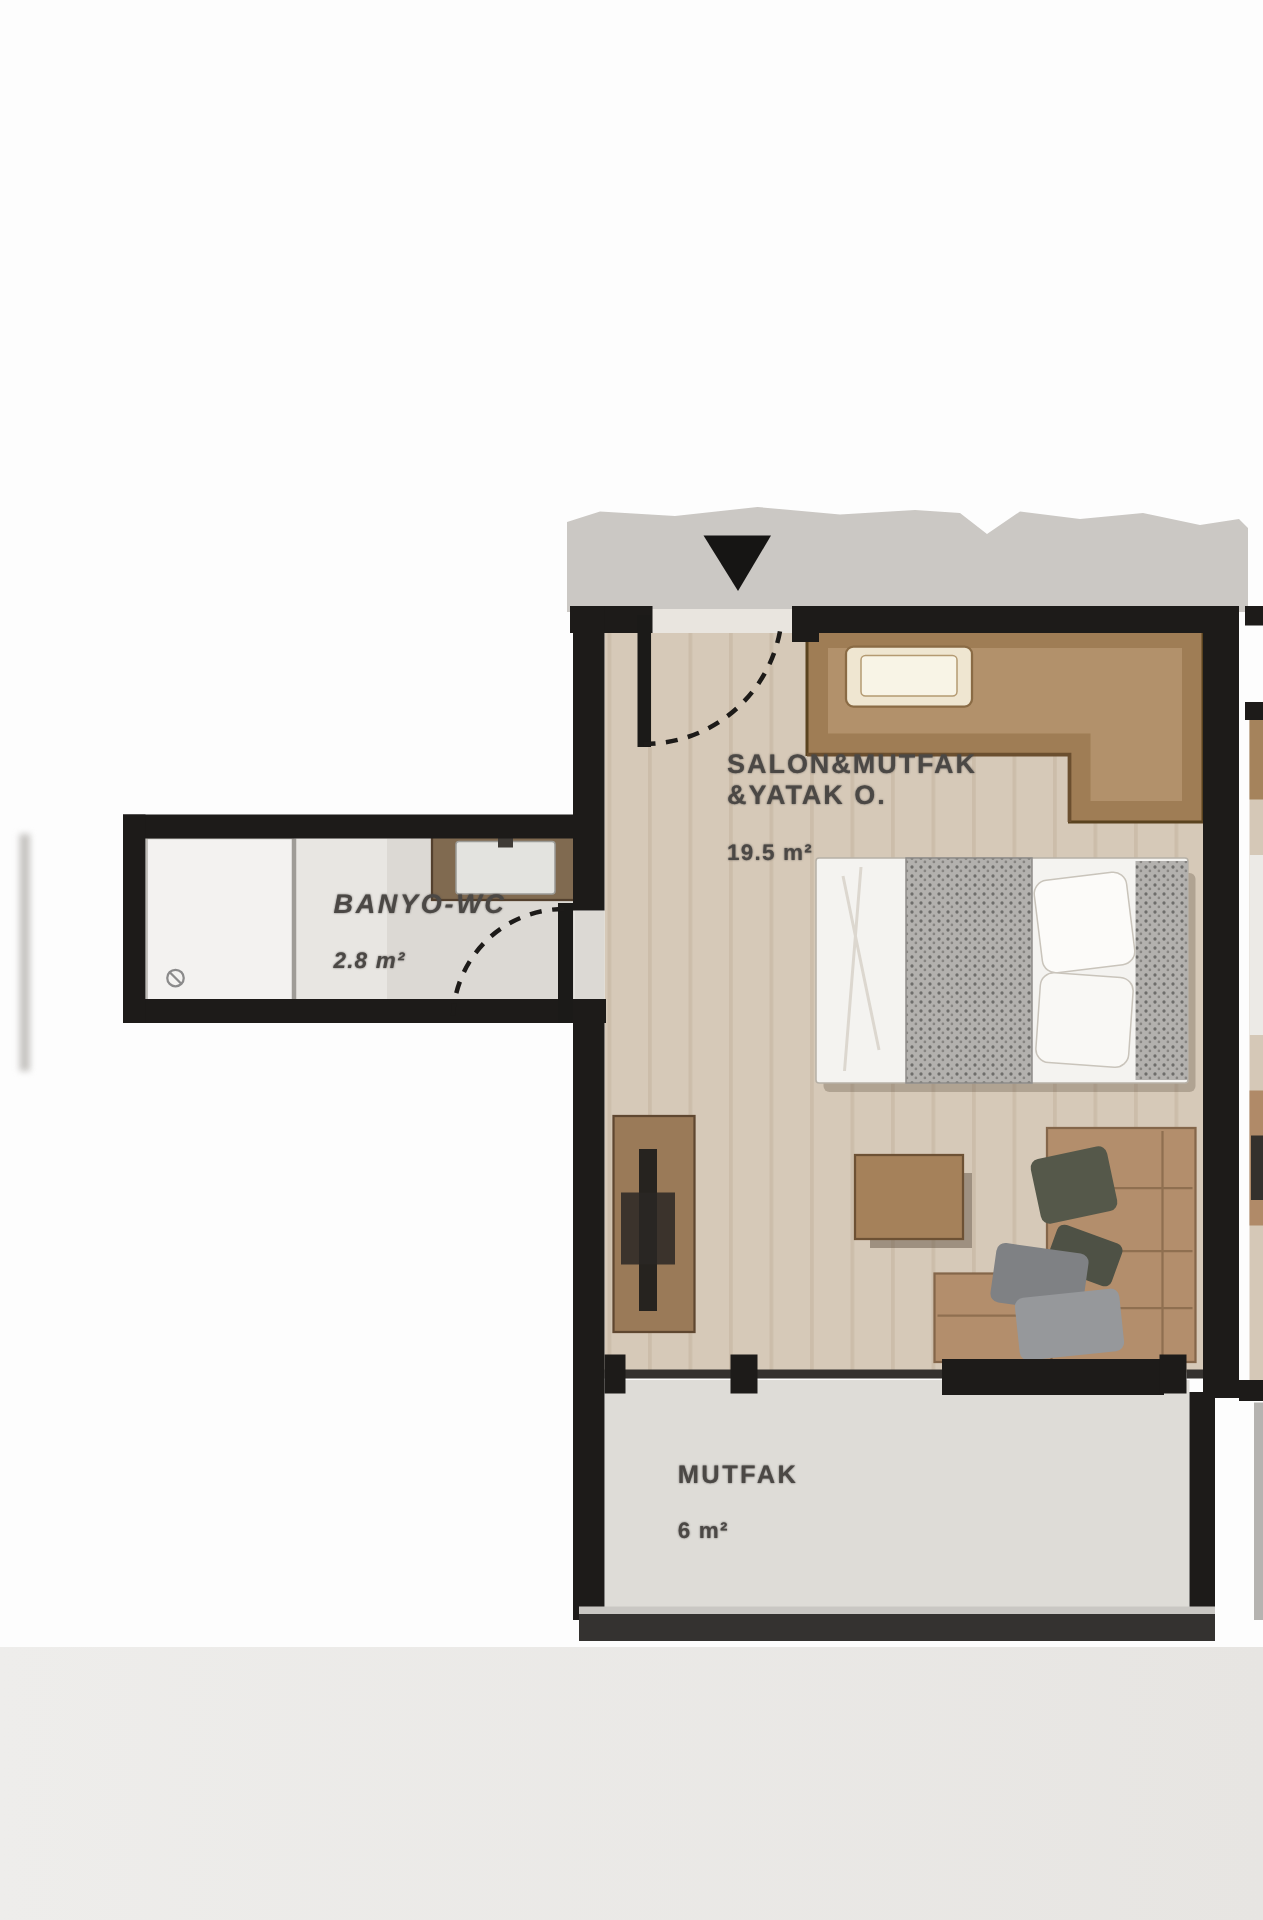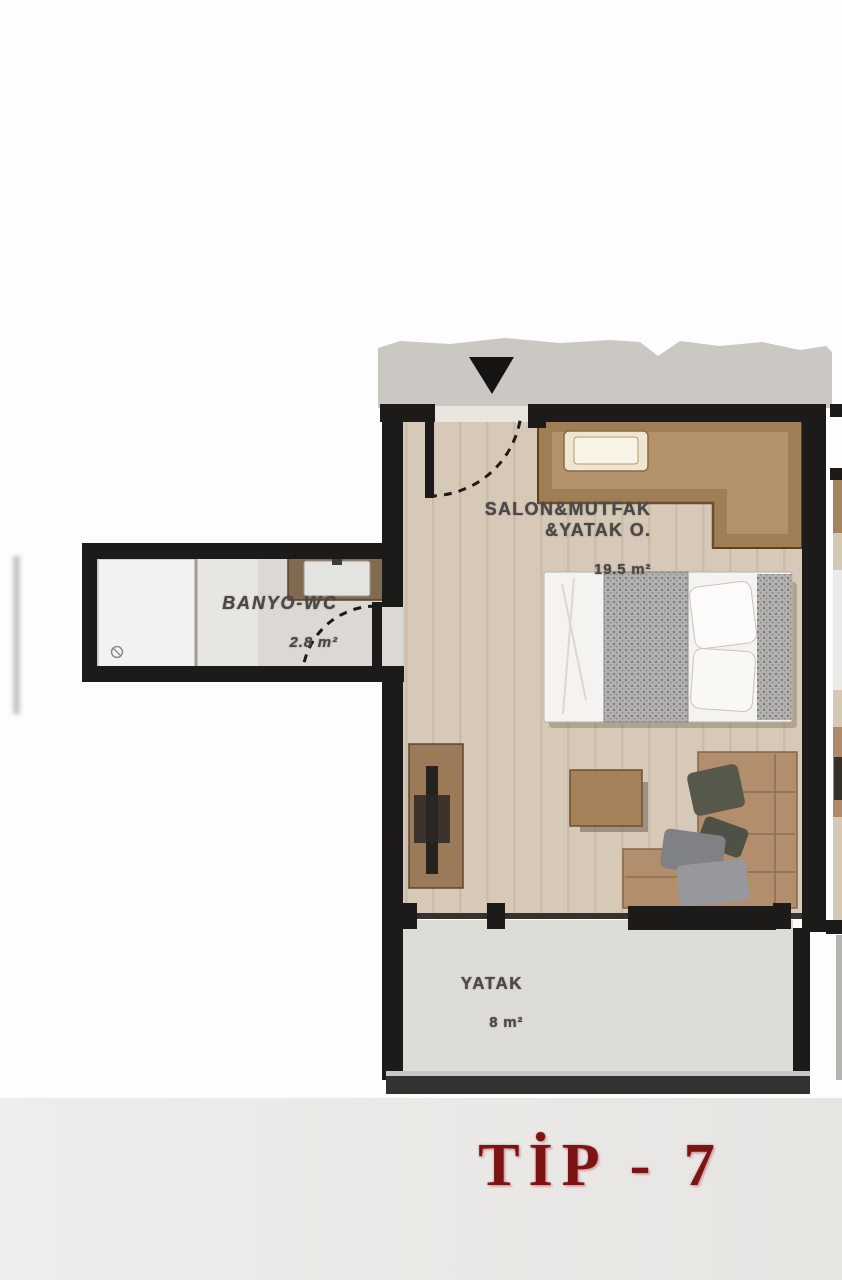--- a/index.html
+++ b/index.html
@@ -1,21 +1,21 @@
 <!DOCTYPE html>
 <html><head>
 <meta charset="utf-8">
 <style>
   html,body{margin:0;padding:0;background:#ffffff;}
   .stage{position:relative;width:842px;height:1280px;background:#fdfdfd;overflow:hidden;
          font-family:"Liberation Sans",sans-serif;}
   .bottom-band{position:absolute;left:0;top:1098px;width:842px;height:182px;
                background:linear-gradient(90deg,#eeedeb,#e7e5e2);}
   .plan-svg{position:absolute;left:0;top:0;}
-  .room-label{position:absolute;transform:translate(-50%,-50%);text-align:right;
+  .room-label{position:absolute;transform:translate(-50%,-50%);text-align:left;
               color:#4b4845;font-weight:700;
               text-shadow:0 0 1.4px rgba(75,72,69,.85);}
   .room-label .line{font-size:18px;letter-spacing:1.3px;line-height:21px;white-space:nowrap;}
   .room-label .area{font-size:15px;letter-spacing:.8px;line-height:20px;margin-top:18px;}
   .label-bath .line{font-size:18px;letter-spacing:1.8px;}
   .label-balcony .line{font-size:17px;letter-spacing:1.6px;}
   .plan-title{position:absolute;left:601px;top:1164px;transform:translate(-50%,-50%);
               font-family:"Liberation Serif",serif;font-weight:700;font-size:62px;
               letter-spacing:9px;color:#7c1315;white-space:nowrap;
               text-shadow:2px 2px 2px rgba(195,120,120,.45),0 0 2px rgba(124,19,21,.55);}
@@ -133,19 +133,18 @@
     <div class="line">&amp;YATAK O.</div>
     <div class="area">19.5 m²</div>
   </div>
 
   <div class="room-label label-bath" style="left:280px;top:622px;font-style:italic;">
     <div class="line">BANYO-WC</div>
     <div class="area">2.8 m²</div>
   </div>
 
   <div class="room-label label-balcony" style="left:492px;top:1002px;">
-    <div class="line">YATAK</div>
-    <div class="area">8 m²</div>
+    <div class="line">MUTFAK</div>
+    <div class="area">6 m²</div>
   </div>
 
-  <div class="plan-title">TİP - 7</div>
 
 </div>
 
 </body></html>

